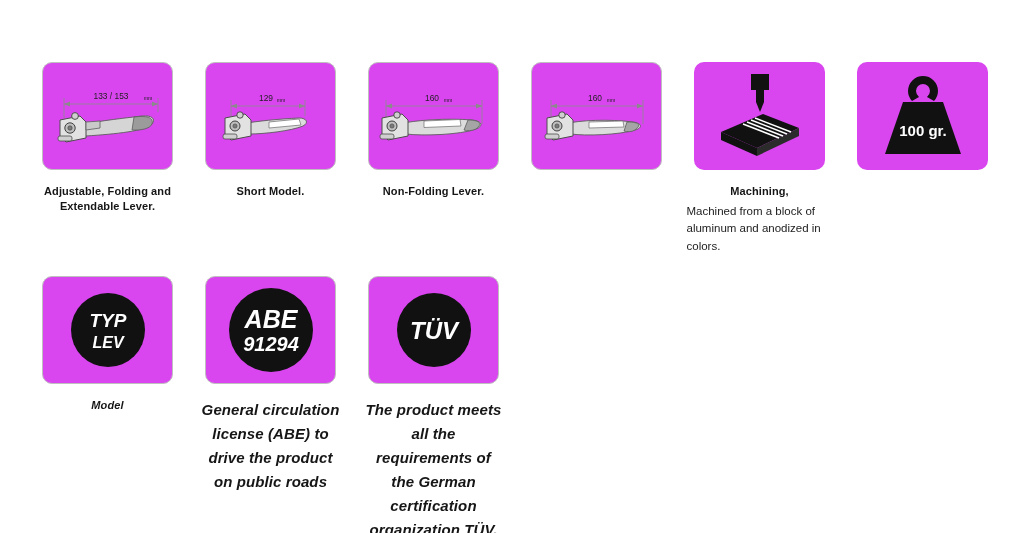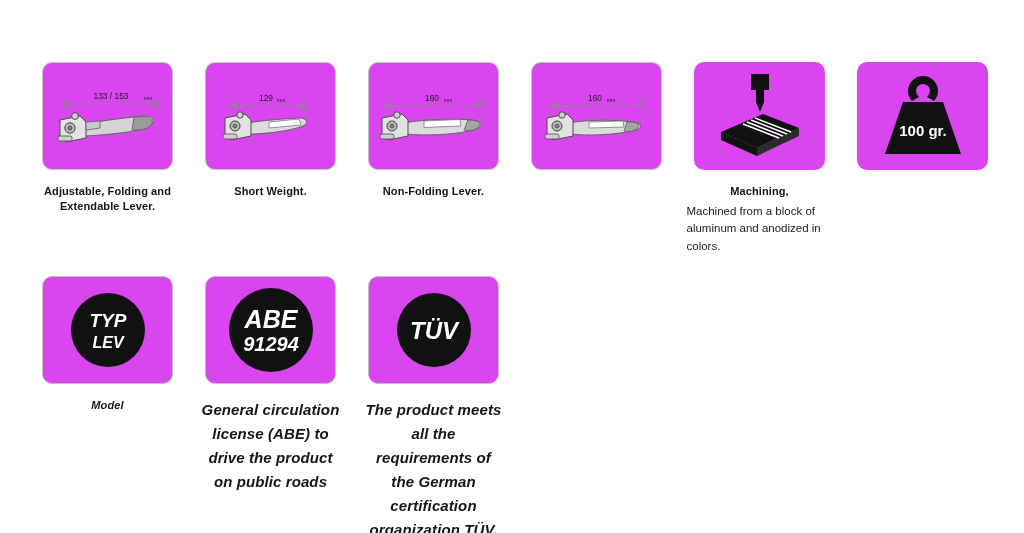--- a/index.html
+++ b/index.html
@@ -129,21 +129,21 @@
 
           <path d="M32 58 C 48 55, 70 53, 90 52 C 98 52, 100 57, 94 60 C 82 65, 55 68, 40 68 C 33 68, 29 63, 32 58 Z" fill="#dcdcdc" stroke="#5c5c5c" stroke-width="0.9"></path>
           <path d="M60 56 L90 53 L92 59 L60 62 Z" fill="#ffffff" stroke="#6a6a6a" stroke-width="0.7"></path>
           <path d="M16 52 L36 48 L42 54 L42 70 L22 74 L16 68 Z" fill="#e2e2e2" stroke="#4d4d4d" stroke-width="1"></path>
           <circle cx="26" cy="60" r="5" fill="#bfbfbf" stroke="#3f3f3f" stroke-width="1"></circle>
           <circle cx="26" cy="60" r="2.1" fill="#7a7a7a" stroke="#3f3f3f" stroke-width="0.6"></circle>
           <circle cx="31" cy="49" r="3.2" fill="#cfcfcf" stroke="#3f3f3f" stroke-width="0.9"></circle>
           <rect x="14" y="68" width="14" height="5" rx="2" fill="#cfcfcf" stroke="#4d4d4d" stroke-width="0.8"></rect>
         </svg>
       </div>
-      <div class="caption">Short Weight.</div>
+      <div class="caption">Short Model.</div>
     </div>
 
     <div class="cell">
       <div class="box">
         <svg class="lever-svg" viewBox="0 0 124 100">
           <line x1="14" y1="34" x2="14" y2="54" stroke="#8a8a8a" stroke-width="0.8"></line>
           <line x1="110" y1="34" x2="110" y2="58" stroke="#8a8a8a" stroke-width="0.8"></line>
           <line x1="14" y1="40" x2="110" y2="40" stroke="#8a8a8a" stroke-width="0.8"></line>
           <polygon points="14,40 20,37.6 20,42.4" fill="#8a8a8a"></polygon>
           <polygon points="110,40 104,37.6 104,42.4" fill="#8a8a8a"></polygon>

